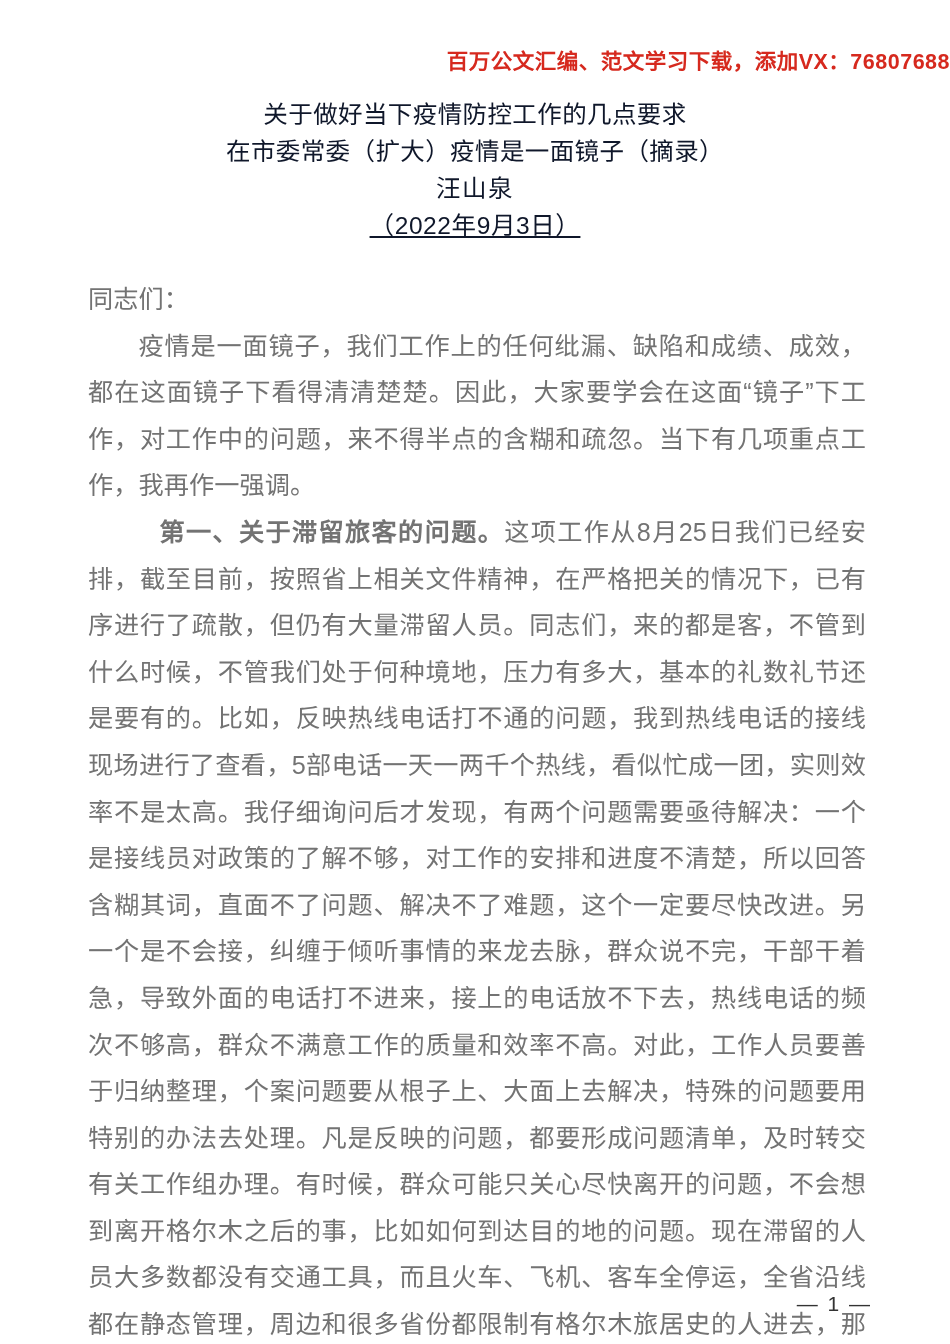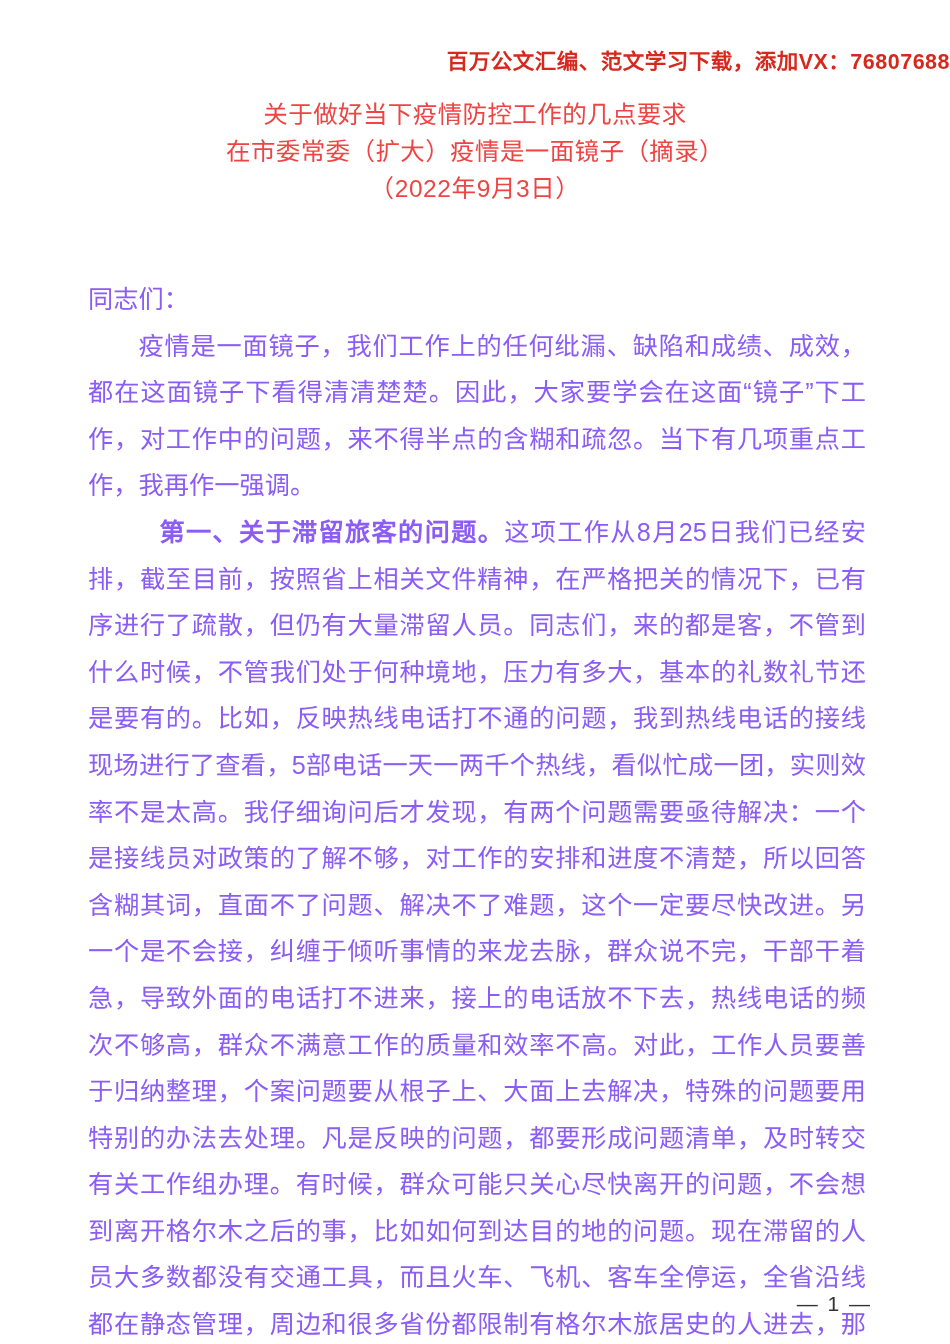--- a/index.html
+++ b/index.html
@@ -42,48 +42,49 @@
     top: 96px;
     left: 0;
     width: 950px;
     text-align: center;
   }
 
   .title-line {
     font-size: 24.5px;
     line-height: 37px;
     letter-spacing: 0.4px;
-    color: #ef4444;
+    color: #0f172a;
     white-space: nowrap;
   }
 
   .title-line.author {
     letter-spacing: 1.5px;
   }
 
   .title-line.date {
     letter-spacing: 0.6px;
+    text-decoration: underline;
   }
 
   
   .body-block {
     position: absolute;
     top: 276px;
     left: 88px;
     width: 778px;
   }
 
   .para {
     font-size: 25.2px;
     line-height: 46.6px;
     text-align: justify;
     text-justify: inter-ideograph;
     letter-spacing: 0.05px;
     margin: 0;
-    color: #8b5cf6;
+    color: #737373;
     word-break: break-all;
   }
 
   .para.indent {
     text-indent: 2em;
   }
 
   .lead {
     font-weight: 700;
     margin-left: 21px;
@@ -106,20 +107,21 @@
 </head>
 <body>
 
 <div class="page">
 
   <div class="promo-banner">百万公文汇编、范文学习下载，添加VX：76807688</div>
 
   <div class="title-block">
     <div class="title-line">关于做好当下疫情防控工作的几点要求</div>
     <div class="title-line">在市委常委（扩大）疫情是一面镜子（摘录）</div>
+    <div class="title-line author">汪山泉</div>
     <div class="title-line date">（2022年9月3日）</div>
   </div>
 
   <div class="body-block">
 
     <p class="para">同志们：</p>
 
     <p class="para indent">疫情是一面镜子，我们工作上的任何纰漏、缺陷和成绩、成效，都在这面镜子下看得清清楚楚。因此，大家要学会在这面“镜子”下工作，对工作中的问题，来不得半点的含糊和疏忽。当下有几项重点工作，我再作一强调。</p>
 
     <p class="para indent">

